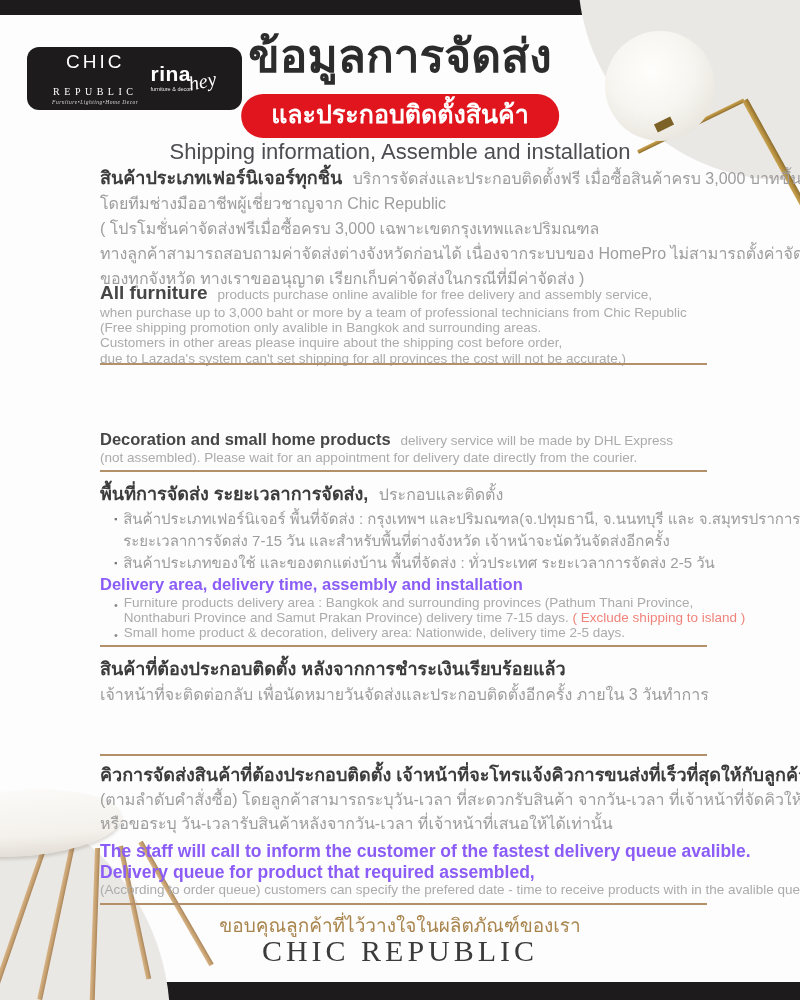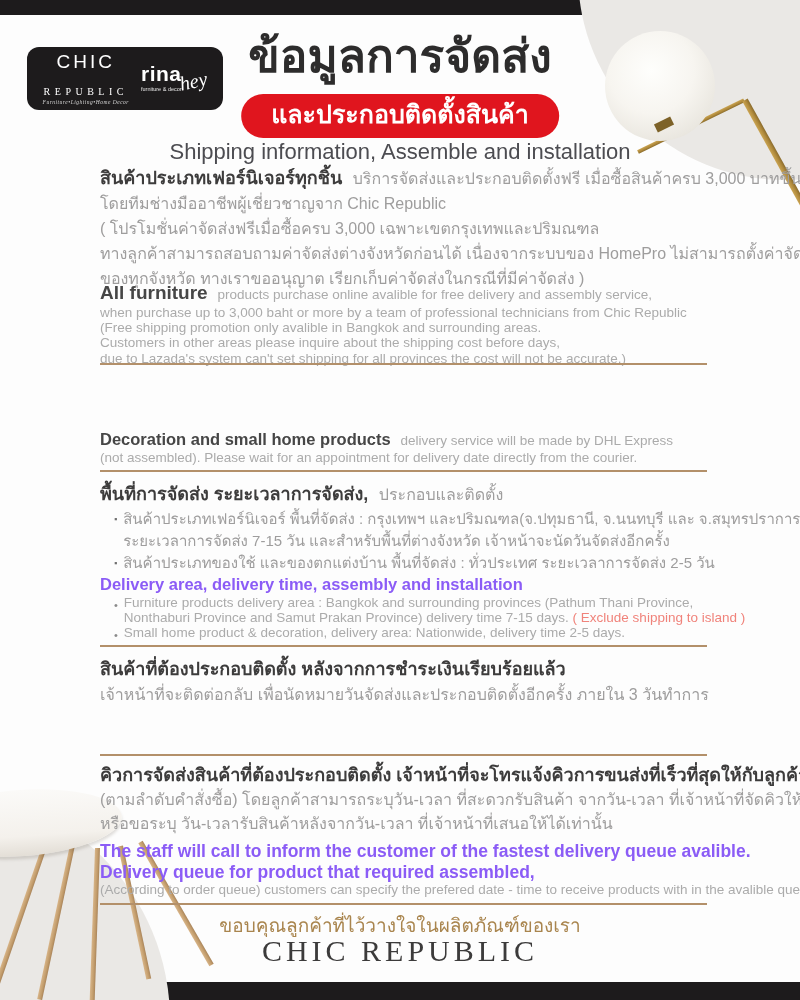--- a/index.html
+++ b/index.html
@@ -26,21 +26,21 @@
        transform-origin:top center;}
   .leg1{left:45px;top:838px;height:165px;transform:rotate(19deg);}
   .leg2{left:70px;top:845px;height:158px;transform:rotate(12deg);}
   .leg3{left:95px;top:848px;height:154px;transform:rotate(2deg);}
   .leg4{left:118px;top:846px;height:136px;transform:rotate(-12deg);}
   .leg5{left:138px;top:842px;height:142px;transform:rotate(-30deg);}
   .stool-top{position:absolute;left:-78px;top:790px;width:200px;height:66px;border-radius:50%;z-index:4;
              background:linear-gradient(180deg,#fbfaf8 0%,#f4f1ec 70%,#e3ded6 100%);
              box-shadow:0 3px 3px rgba(90,80,60,0.18);transform:rotate(-4deg);}
   
-  .logo-box{position:absolute;left:27px;top:47px;width:196px;height:63px;background:#1d1b1c;border-radius:12px;
+  .logo-box{position:absolute;left:27px;top:47px;width:215px;height:63px;background:#1d1b1c;border-radius:12px;
             display:flex;align-items:center;justify-content:center;gap:12px;z-index:5;}
   .chic-logo{text-align:center;color:#ffffff;line-height:1;}
   .chic-main{font-size:19px;letter-spacing:3px;font-weight:400;}
   .chic-sub{font-size:10px;letter-spacing:4.5px;margin-top:16px;font-family:"Liberation Serif",serif;}
   .chic-tag{font-size:5.5px;letter-spacing:0.5px;margin-top:3px;color:#d8d8d8;
             font-family:"Liberation Serif",serif;font-style:italic;}
   .rina-logo{display:flex;color:#fff;}
   .rina-main{font-size:21px;font-weight:bold;line-height:0.9;letter-spacing:0.5px;}
   .rina-sub{font-size:5.5px;margin-top:2px;color:#e8e8e8;}
   .rina-script{font-family:"Liberation Serif",serif;font-style:italic;font-size:20px;margin-left:-2px;
@@ -125,21 +125,21 @@
     <div class="th-line">ของทุกจังหวัด ทางเราขออนุญาต เรียกเก็บค่าจัดส่งในกรณีที่มีค่าจัดส่ง )</div>
   </div>
 
   <div class="sec" style="top:283px">
     <div class="en-line" style="line-height:20px">
       <span class="en-b en-b-big">All furniture</span>
       <span class="gap6">products purchase online avalible for free delivery and assembly service,</span>
     </div>
     <div class="en-line">when purchase up to 3,000 baht or more by a team of professional technicians from Chic Republic</div>
     <div class="en-line">(Free shipping promotion only avalible in Bangkok and surrounding areas.</div>
-    <div class="en-line">Customers in other areas please inquire about the shipping cost before days,</div>
+    <div class="en-line">Customers in other areas please inquire about the shipping cost before order,</div>
     <div class="en-line">due to Lazada's system can't set shipping for all provinces the cost will not be accurate.)</div>
   </div>
 
   <div class="divider" style="top:363px"></div>
 
   <div class="sec" style="top:430px">
     <div class="en-line" style="line-height:19px">
       <span class="en-b en-b-med">Decoration and small home products</span>
       <span class="gap6">delivery service will be made by DHL Express</span>
     </div>

